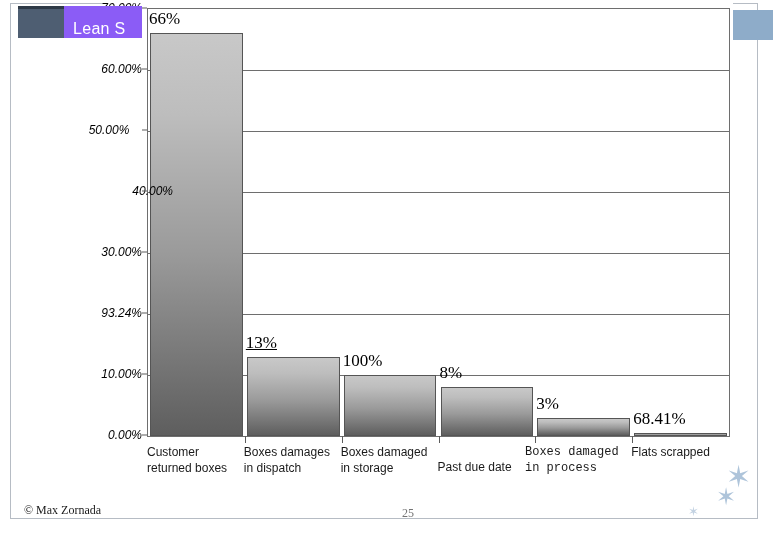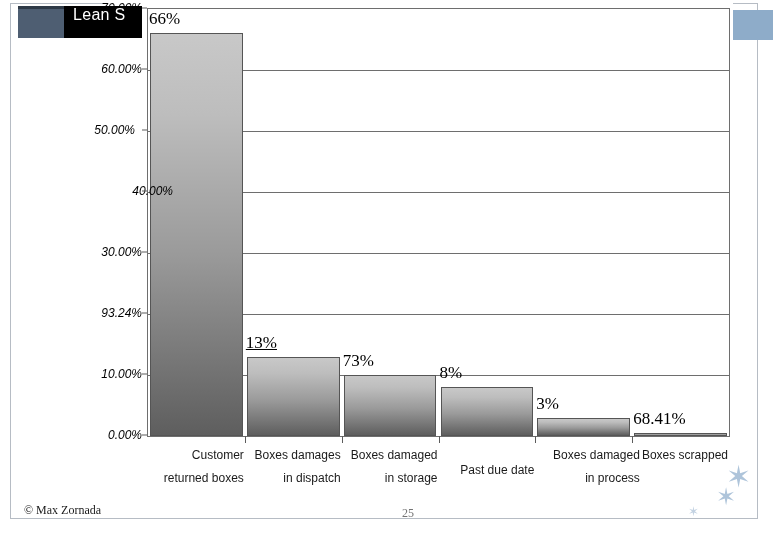--- a/index.html
+++ b/index.html
@@ -37,23 +37,23 @@
     z-index: 5;
   }
   #title-block-dark {
     width: 46px;
     background: #4e5e72;
     border-top: 3px solid #2e3a47;
     box-sizing: border-box;
   }
   #title-block-light {
     width: 78px;
-    background: #000000;
+    background: #8b5cf6;
     display: flex;
-    align-items: flex-start;
+    align-items: flex-end;
     padding-left: 9px;
     box-sizing: border-box;
   }
   #title-text {
     color: #ffffff;
     font-size: 16px;
     white-space: nowrap;
     letter-spacing: .3px;
   }
   
@@ -129,23 +129,23 @@
   .bar-label {
     position: absolute;
     text-align: left;
     font-family: "Liberation Serif", serif;
     font-size: 17px;
     color: #000000;
     white-space: nowrap;
   }
   .cat-label {
     position: absolute;
-    text-align: right;
-    font-size: 12px;
-    line-height: 23px;
+    text-align: left;
+    font-size: 12px;
+    line-height: 16px;
     color: #1a1a1a;
   }
   
   #footer-copyright {
     position: absolute;
     left: 24px;
     top: 503px;
     font-family: "Liberation Serif", serif;
     font-size: 12px;
     color: #1a1a1a;
@@ -218,42 +218,42 @@
         <div class="ytick-label" style="top: 435px; right: 591px;">0.00%</div>
         <div class="ytick-mark" style="top: 435px; left: 37px;"></div>
         <div class="ytick-label" style="top: 374px; right: 591px;">10.00%</div>
         <div class="ytick-mark" style="top: 374px; left: 37px;"></div>
         <div class="ytick-label" style="top: 313px; right: 591px;">93.24%</div>
         <div class="ytick-mark" style="top: 313px; left: 37px;"></div>
         <div class="ytick-label" style="top: 252px; right: 591px;">30.00%</div>
         <div class="ytick-mark" style="top: 252px; left: 37px;"></div>
         <div class="ytick-label" style="top: 191px; right: 560px;">40.00%</div>
         <div class="ytick-mark" style="top: 191px; left: 37px;"></div>
-        <div class="ytick-label" style="top: 130px; right: 598px;">50.00%</div>
+        <div class="ytick-label" style="top: 130px; right: 564px; text-align: center;">50.00%</div>
         <div class="ytick-mark" style="top: 130px; left: 37px;"></div>
         <div class="ytick-label" style="top: 69px; right: 591px;">60.00%</div>
         <div class="ytick-mark" style="top: 69px; left: 37px;"></div>
         <div class="ytick-label" style="top: 8px; right: 591px;">70.00%</div>
         <div class="ytick-mark" style="top: 8px; left: 37px;"></div>
       </div>
     <div id="barlabels">
         <div class="bar-label" style="left: 44px; width: 92.8333px; top: 9.4px;">66%</div>
         <div class="bar-label" style="left: 140.833px; width: 92.8333px; top: 332.7px; text-decoration: underline;">13%</div>
-        <div class="bar-label" style="left: 237.667px; width: 92.8333px; top: 351px;">73%</div>
+        <div class="bar-label" style="left: 237.667px; width: 92.8333px; top: 351px;">100%</div>
         <div class="bar-label" style="left: 334.5px; width: 92.8333px; top: 363.2px;">8%</div>
         <div class="bar-label" style="left: 431.333px; width: 92.8333px; top: 393.7px;">3%</div>
         <div class="bar-label" style="left: 528.167px; width: 92.8333px; top: 409px;">68.41%</div>
       </div>
     <div id="catlabels">
         <div class="cat-label" style="left: 42px; width: 96.8333px; top: 444px;">Customer returned boxes</div>
         <div class="cat-label" style="left: 138.833px; width: 96.8333px; top: 444px;">Boxes damages in dispatch</div>
         <div class="cat-label" style="left: 235.667px; width: 96.8333px; top: 444px;">Boxes damaged in storage</div>
         <div class="cat-label" style="left: 332.5px; width: 96.8333px; top: 459px;">Past due date</div>
-        <div class="cat-label" style="left: 438px; width: 96.8333px; top: 444px;">Boxes damaged in process</div>
-        <div class="cat-label" style="left: 526.167px; width: 96.8333px; top: 444px;">Boxes scrapped</div>
+        <div class="cat-label" style="left: 420px; width: 96.8333px; top: 444px; font-family: Liberation Mono, monospace;">Boxes damaged in process</div>
+        <div class="cat-label" style="left: 526.167px; width: 96.8333px; top: 444px;">Flats scrapped</div>
       </div>
   </div>
 
   <div id="footer-copyright">© Max Zornada</div>
   <div id="footer-pagenum">25</div>
 
   <div class="star" id="star-big">✶</div>
   <div class="star" id="star-small">✶</div>
   <div class="star" id="star-tiny">✶</div>
 

